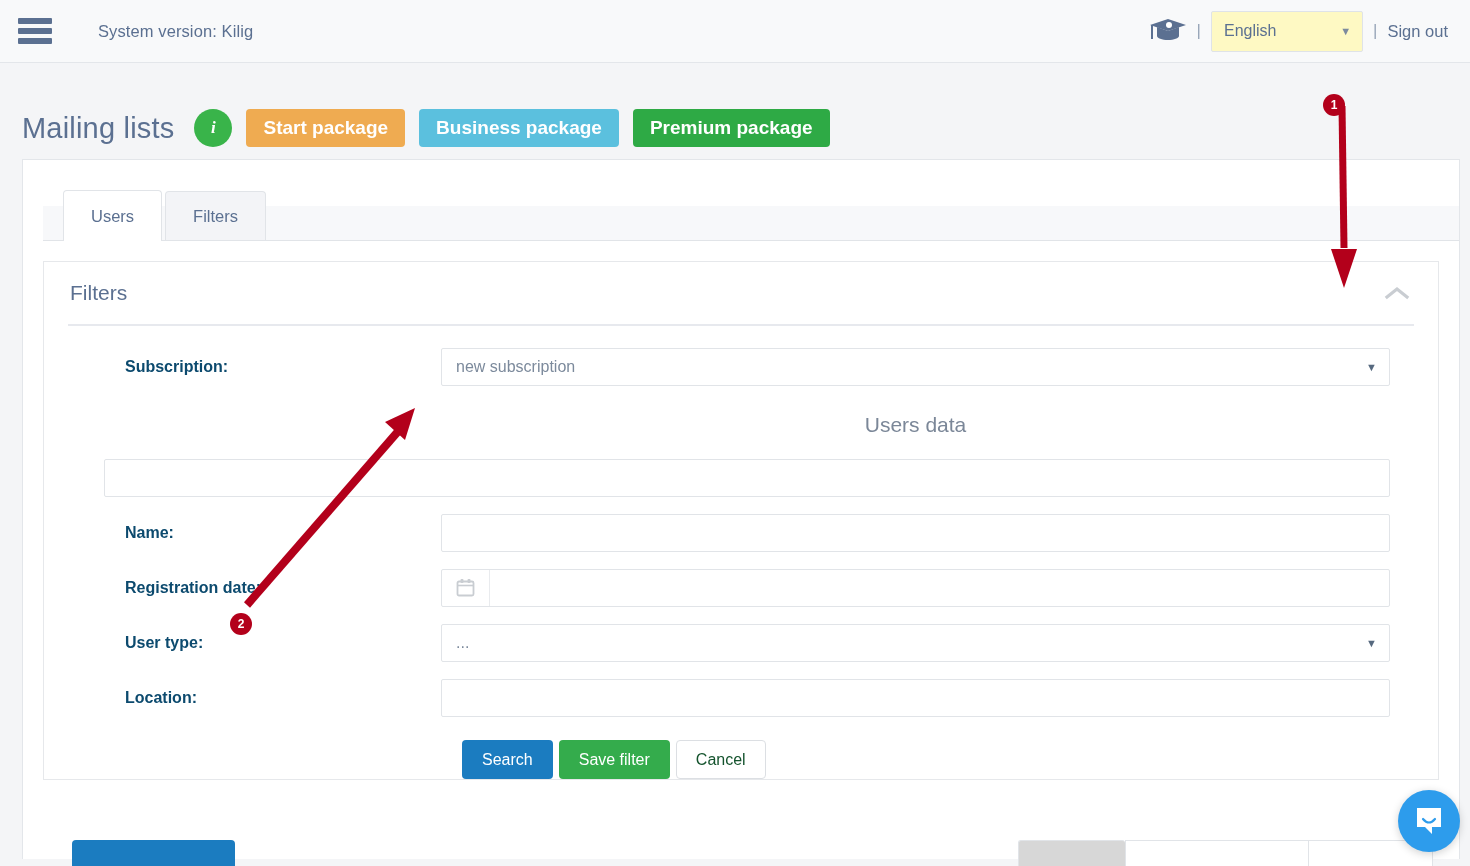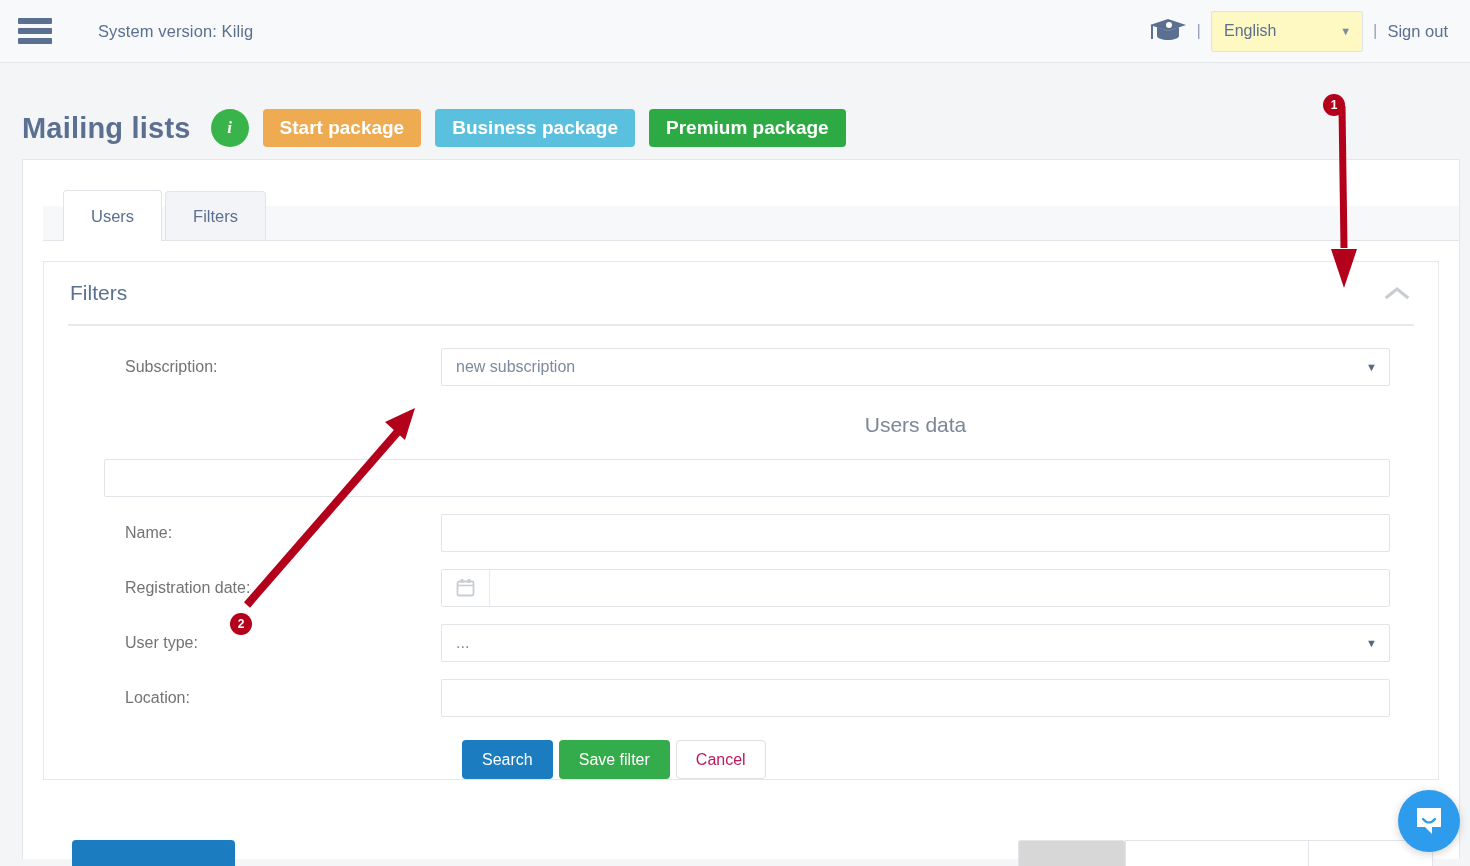--- a/index.html
+++ b/index.html
@@ -70,21 +70,21 @@
 
   
   .page-head {
     display: flex; align-items: center;
     padding: 34px 0 0 22px;
     gap: 14px;
     height: 96px;
   }
   .page-title {
     font-size: 29px;
-    font-weight: bold;
+    font-weight: normal;
     color: #5b7091;
     margin: 0 6px 0 0;
     letter-spacing: .2px;
   }
   .info-badge {
     width: 38px; height: 38px; border-radius: 50%;
     background: #39b44a;
     color: #fff;
     display: flex; align-items: center; justify-content: center;
     font-size: 17px; font-weight: bold; font-style: italic;
@@ -183,22 +183,22 @@
     display: flex;
     align-items: center;
     padding: 0 48px 0 60px;
     min-height: 45px;
     margin-bottom: 10px;
   }
   .form-label {
     width: 337px;
     flex: none;
     font-size: 16px;
-    font-weight: normal;
-    color: #737373;
+    font-weight: bold;
+    color: #0c4a6e;
     padding-left: 21px;
   }
   .ctrl {
     flex: 1;
     height: 38px;
     border: 1px solid #e1e4e8;
     background: #fff;
     border-radius: 2px;
     display: flex;
     align-items: center;
@@ -237,21 +237,21 @@
     border-radius: 4px;
     font-size: 16px;
     padding: 0 19px;
     border: 1px solid transparent;
     cursor: pointer;
     font-family: "Liberation Sans", sans-serif;
     line-height: 37px;
   }
   .btn-search { background: #1b7cc0; color: #fff; margin-right: 6px; }
   .btn-save { background: #34ac4c; color: #fff; margin-right: 6px; }
-  .btn-cancel { background: #fff; color: #be185d; border: 1px solid #dcdfe3; }
+  .btn-cancel { background: #fff; color: #14532d; border: 1px solid #dcdfe3; }
 
   
   .bottom-btn {
     position: absolute;
     left: 49px; bottom: -20px;
     width: 163px; height: 39px;
     background: #1b7cc0;
     border-radius: 4px;
   }
   .bottom-table {

